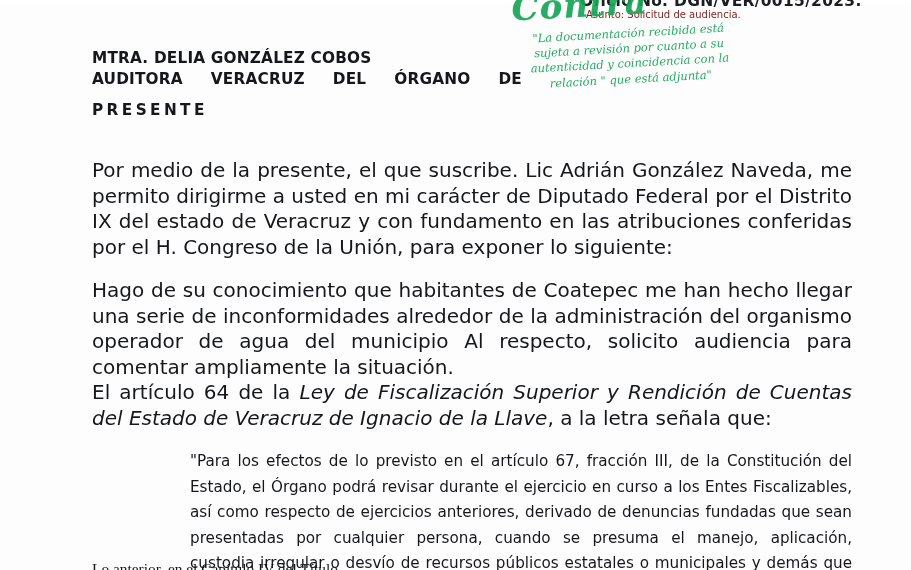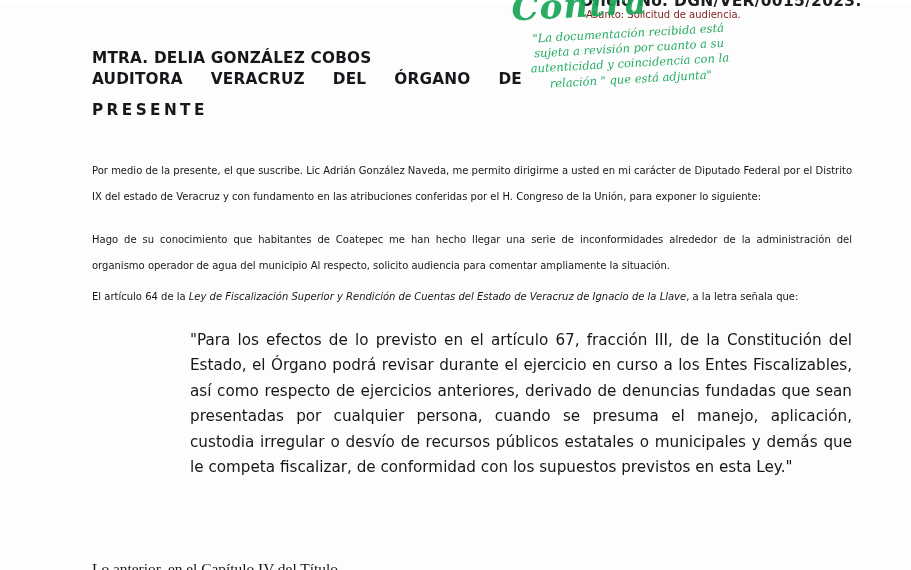--- a/index.html
+++ b/index.html
@@ -112,27 +112,27 @@
   }
 
   
   .body-text {
     position: absolute;
     left: 92px;
     top: 158px;
     width: 760px;
   }
   .para {
-    font-size: 10px;
+    font-size: 20px;
     line-height: 25.5px;
     color: #15171b;
     text-align: justify;
     margin: 0 0 18px 0;
   }
-  .para.tight { margin-bottom: 6px; }
+  .para.tight { margin-bottom: 0; }
   .para em, .italic {
     font-style: italic;
   }
   .quote {
     margin: 14px 0 0 98px;
     width: 662px;
     font-size: 15.2px;
     line-height: 25.5px;
     text-align: justify;
     color: #15171b;

